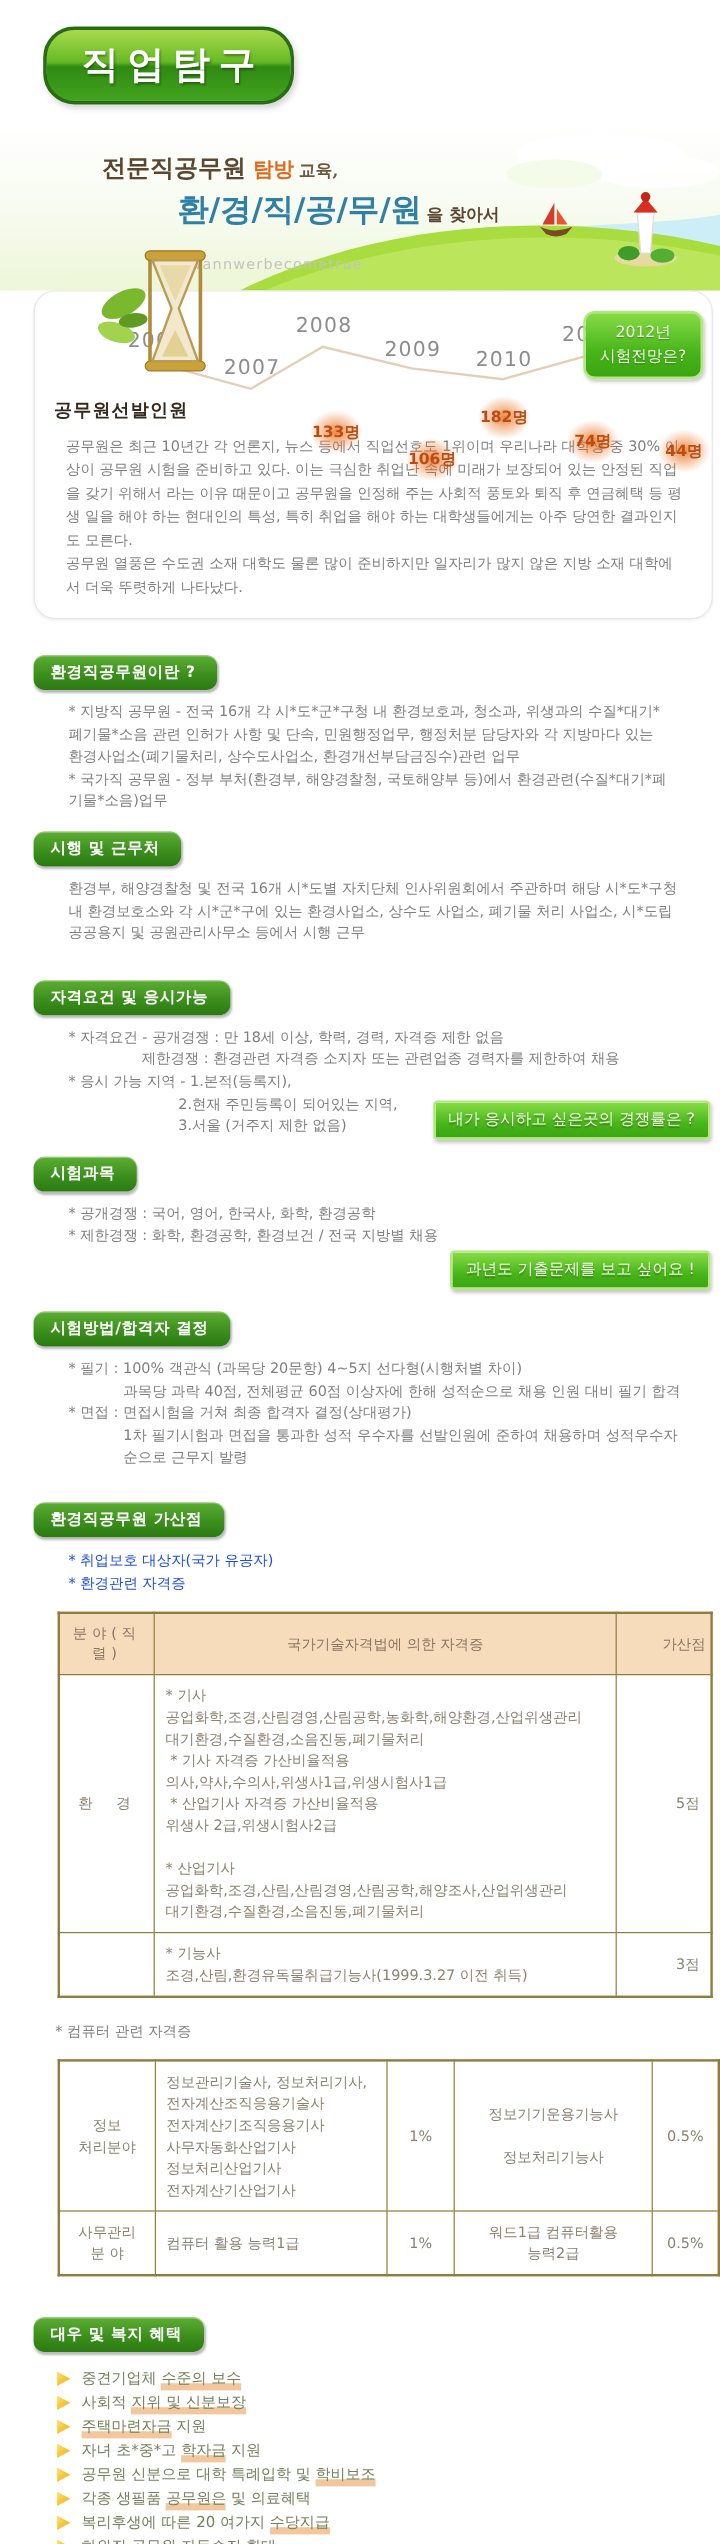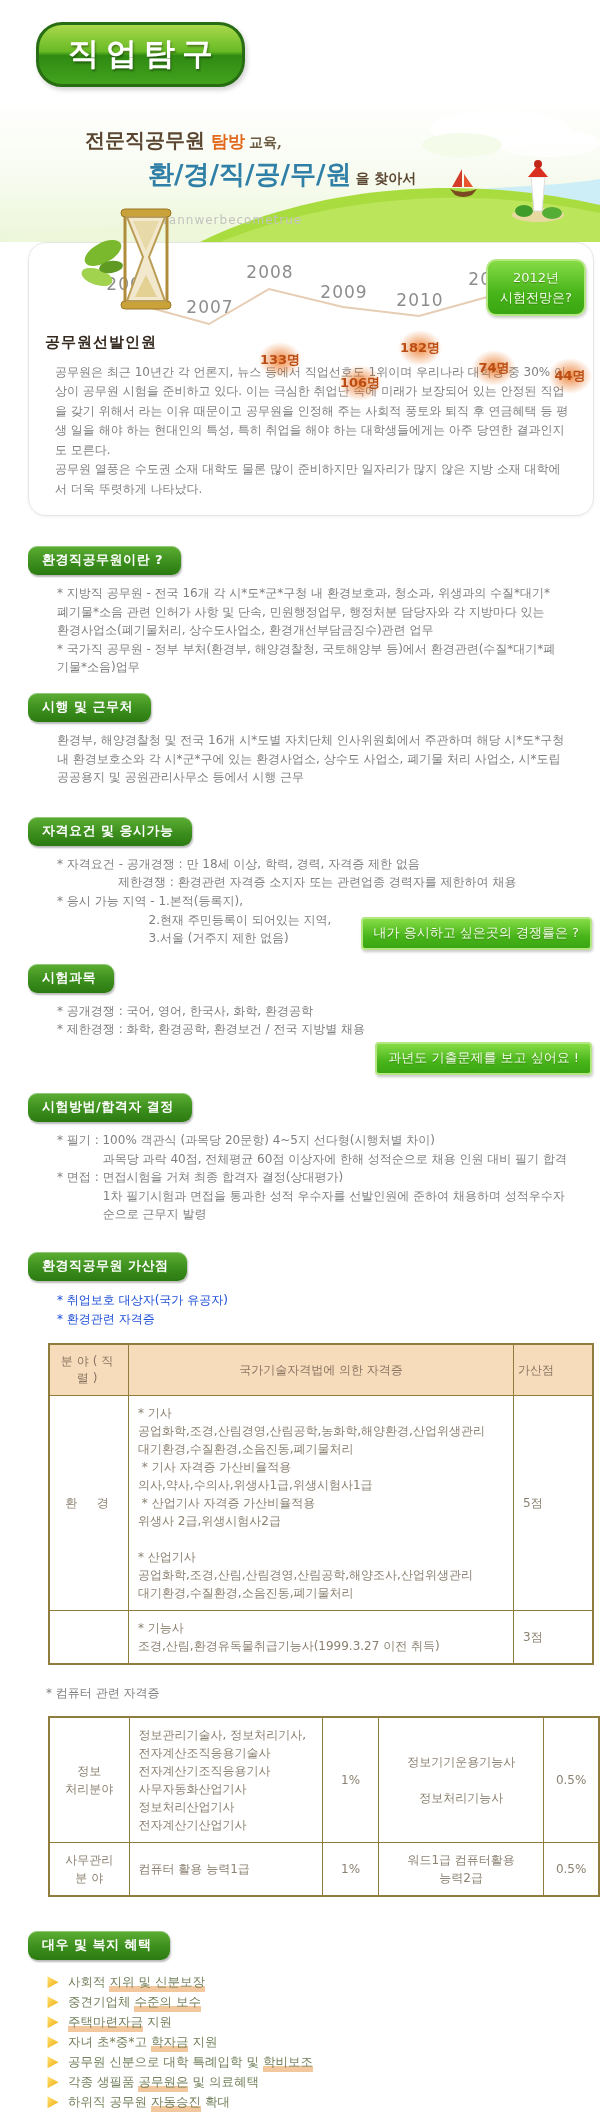--- a/index.html
+++ b/index.html
@@ -90,21 +90,21 @@
   
   .bonus-bullets { margin-top:10px; padding-left:57px; white-space:pre-wrap;
     color:#1d4ed8; font-size:12px; line-height:1.6; }
   table.bt { border-collapse:collapse; margin:14px 0 0 48px; border:2px solid #8f7d3d; background:#fff; }
   table.bt th { background:#f6dcba; color:#8a7565; font-weight:normal; font-size:12px;
     padding:8px 4px; border:1px solid #8f7d3d; }
   table.bt td { border:1px solid #8f7d3d; color:#8b8171; font-size:12px; padding:8px 9px;
     vertical-align:middle; white-space:pre-wrap; line-height:1.5; }
   .t1 .c1 { width:60px;  text-align:center; letter-spacing:4px; }
   .t1 .c2 { width:366px; }
-  .t1 .c3 { width:60px;  text-align:left; }
+  .t1 .c3 { width:60px;  text-align:right; }
   .t2 .d1 { width:64px;  text-align:center; }
   .t2 .d2 { width:186px; }
   .t2 .d3 { width:38px;  text-align:center; }
   .t2 .d4 { width:156px; text-align:center; }
   .t2 .d5 { width:36px;  text-align:center; }
   .comp-label { margin:20px 0 0 46px; color:#7f7f7f; font-size:12px; }
 
   
   .benefits { margin-top:12px; padding-left:46px; }
   .ben-item { display:flex; align-items:center; gap:9px; height:20px; }
@@ -332,48 +332,52 @@
         </tbody>
     </table>
   </div>
 
   <div class="section s7">
     <div class="sec-hdr">대우 및 복지 혜택</div>
     <div class="benefits">
 
         <div class="ben-item">
           <span class="arrow-icon"></span>
+          <span class="ben-text"><span>중견기업체 </span><span class="mk">수준의 보수</span><span></span></span>
+        </div>
+
+        <div class="ben-item">
+          <span class="arrow-icon"></span>
           <span class="ben-text"><span>사회적 </span><span class="mk">지위 및 신분보장</span><span></span></span>
         </div>
 
         <div class="ben-item">
           <span class="arrow-icon"></span>
-          <span class="ben-text"><span>중견기업체 </span><span class="mk">수준의 보수</span><span></span></span>
-        </div>
-
-        <div class="ben-item">
-          <span class="arrow-icon"></span>
           <span class="ben-text"><span></span><span class="mk">주택마련자금</span><span> 지원</span></span>
         </div>
 
         <div class="ben-item">
           <span class="arrow-icon"></span>
           <span class="ben-text"><span>자녀 초*중*고 </span><span class="mk">학자금</span><span> 지원</span></span>
         </div>
 
         <div class="ben-item">
           <span class="arrow-icon"></span>
           <span class="ben-text"><span>공무원 신분으로 대학 특례입학 및 </span><span class="mk">학비보조</span><span></span></span>
         </div>
 
         <div class="ben-item">
           <span class="arrow-icon"></span>
           <span class="ben-text"><span>각종 생필품 </span><span class="mk">공무원은</span><span> 및 의료혜택</span></span>
         </div>
 
+        <div class="ben-item">
+          <span class="arrow-icon"></span>
+          <span class="ben-text"><span>복리후생에 따른 20 여가지 </span><span class="mk">수당지급</span><span></span></span>
+        </div>
 
         <div class="ben-item">
           <span class="arrow-icon"></span>
           <span class="ben-text"><span>하위직 공무원 </span><span class="mk">자동승진</span><span> 확대</span></span>
         </div>
 
       </div>
     
   </div>
 

